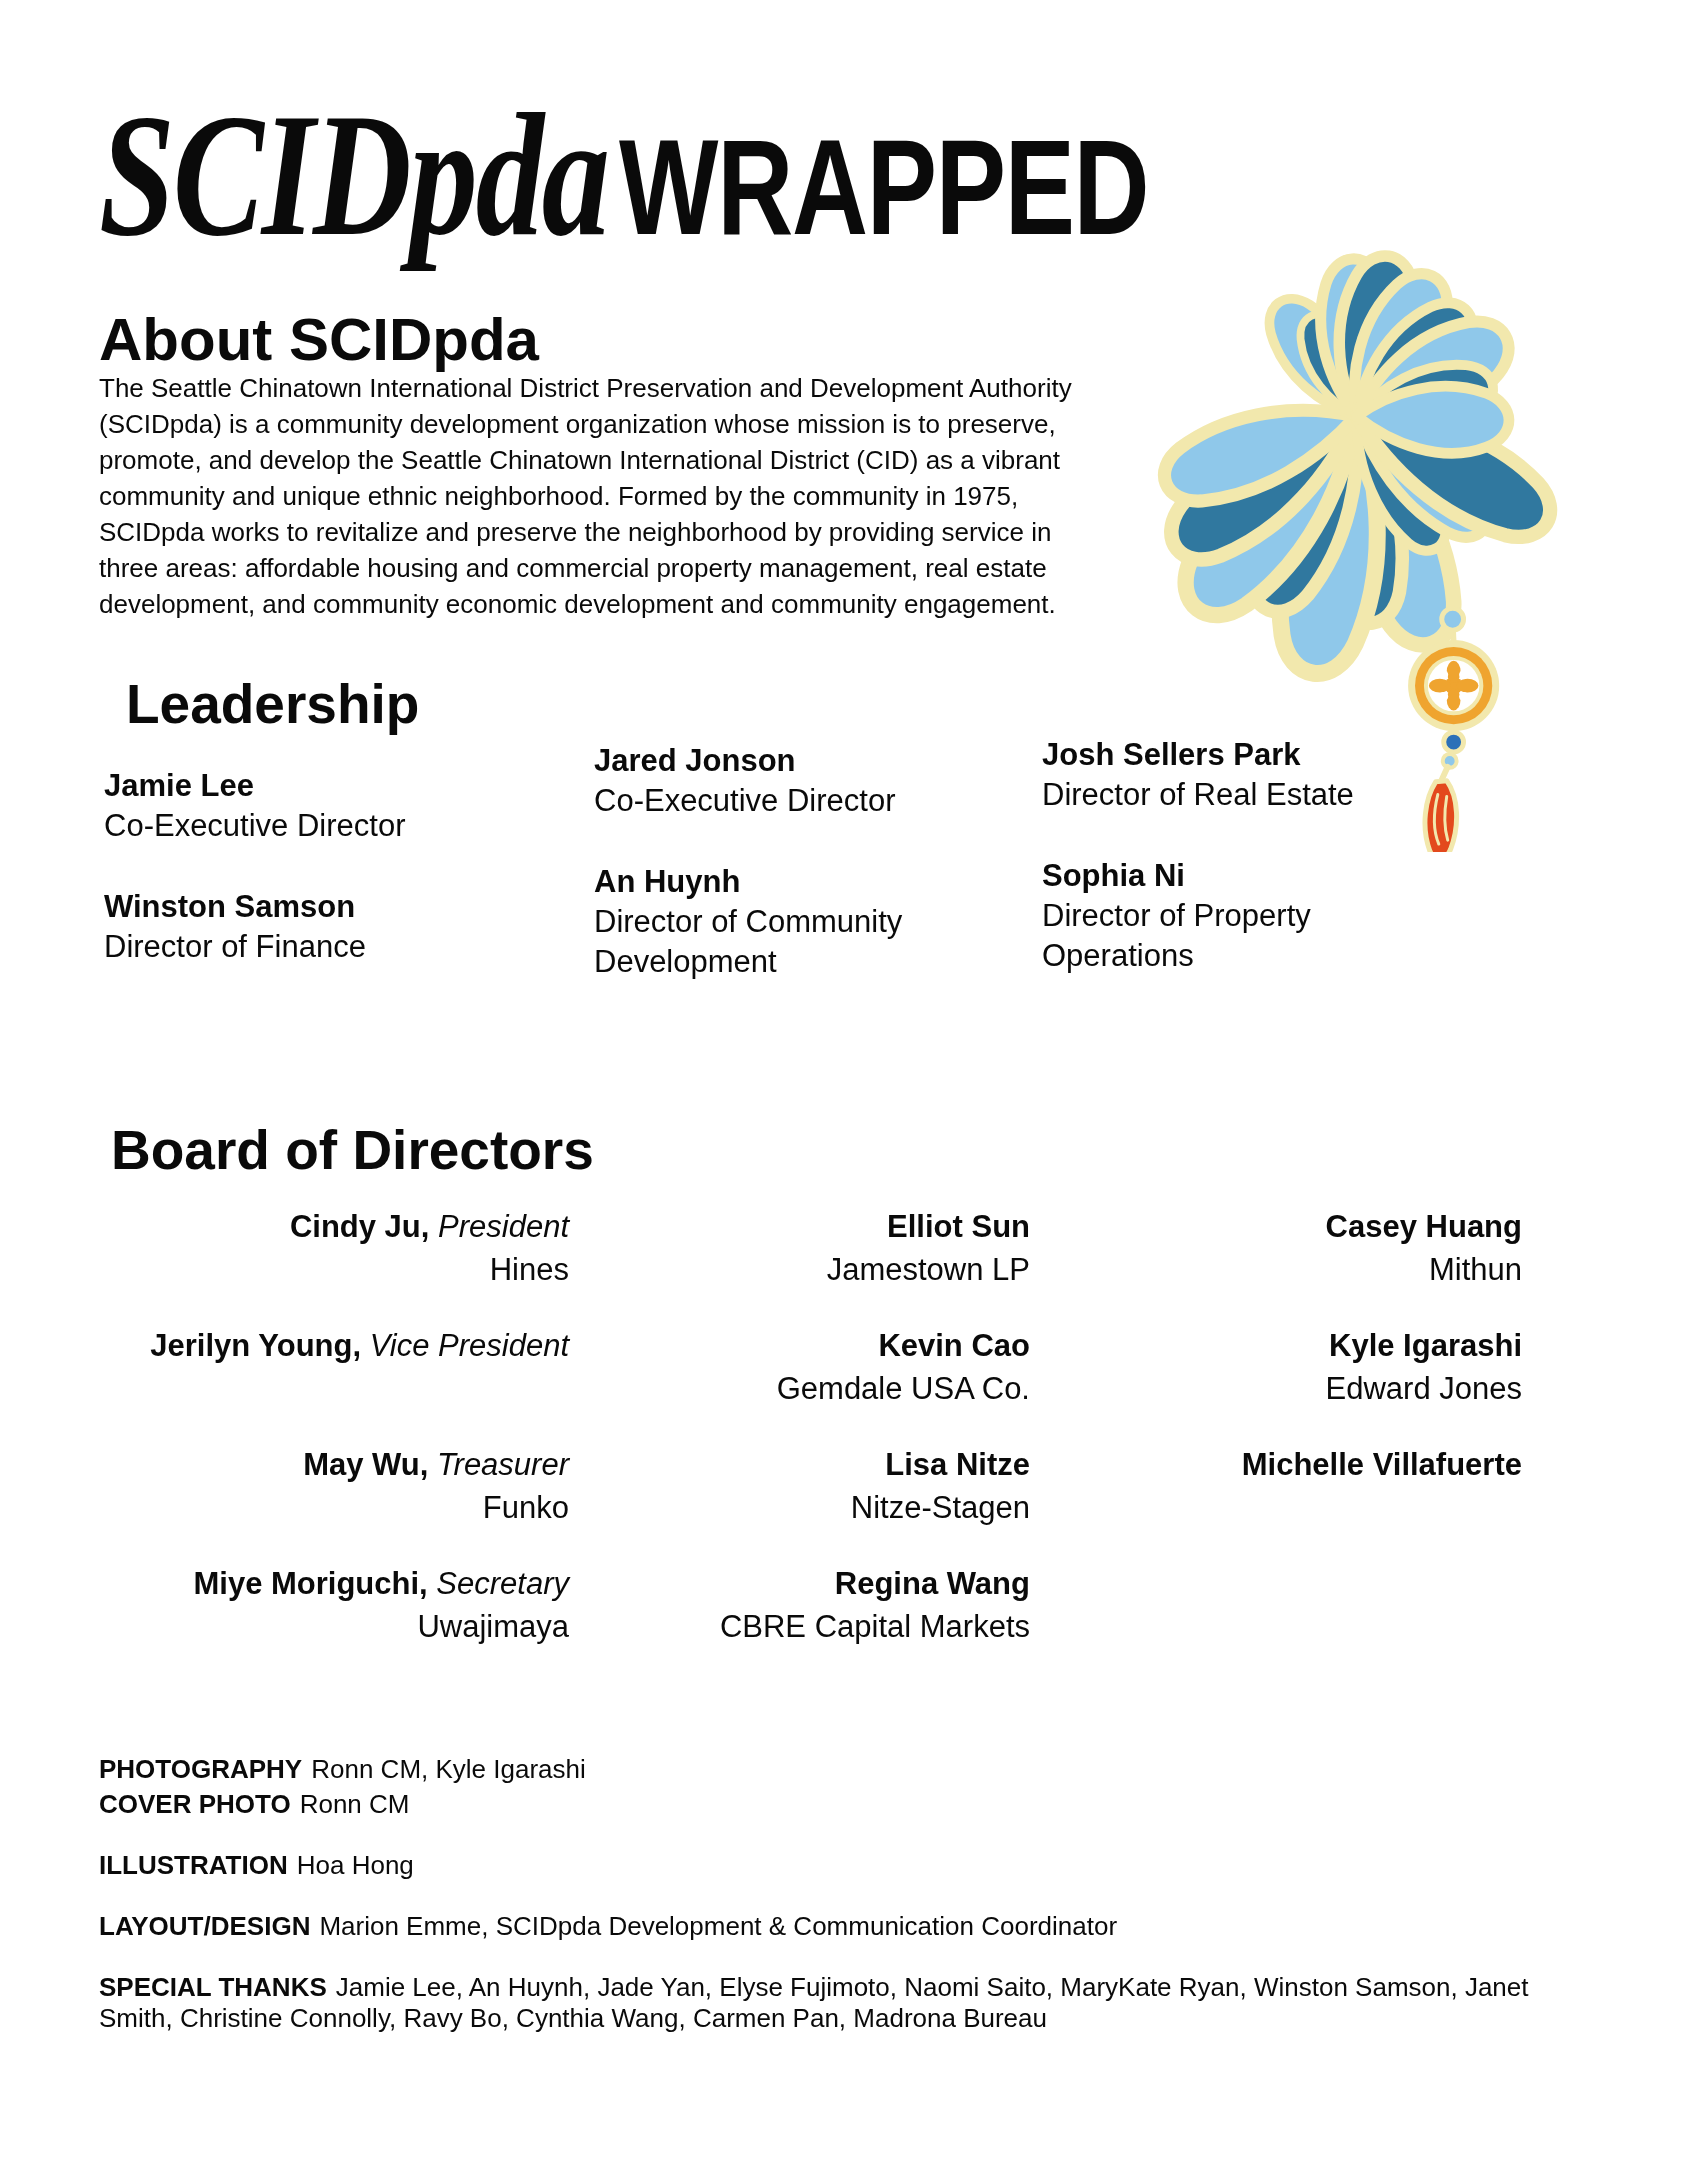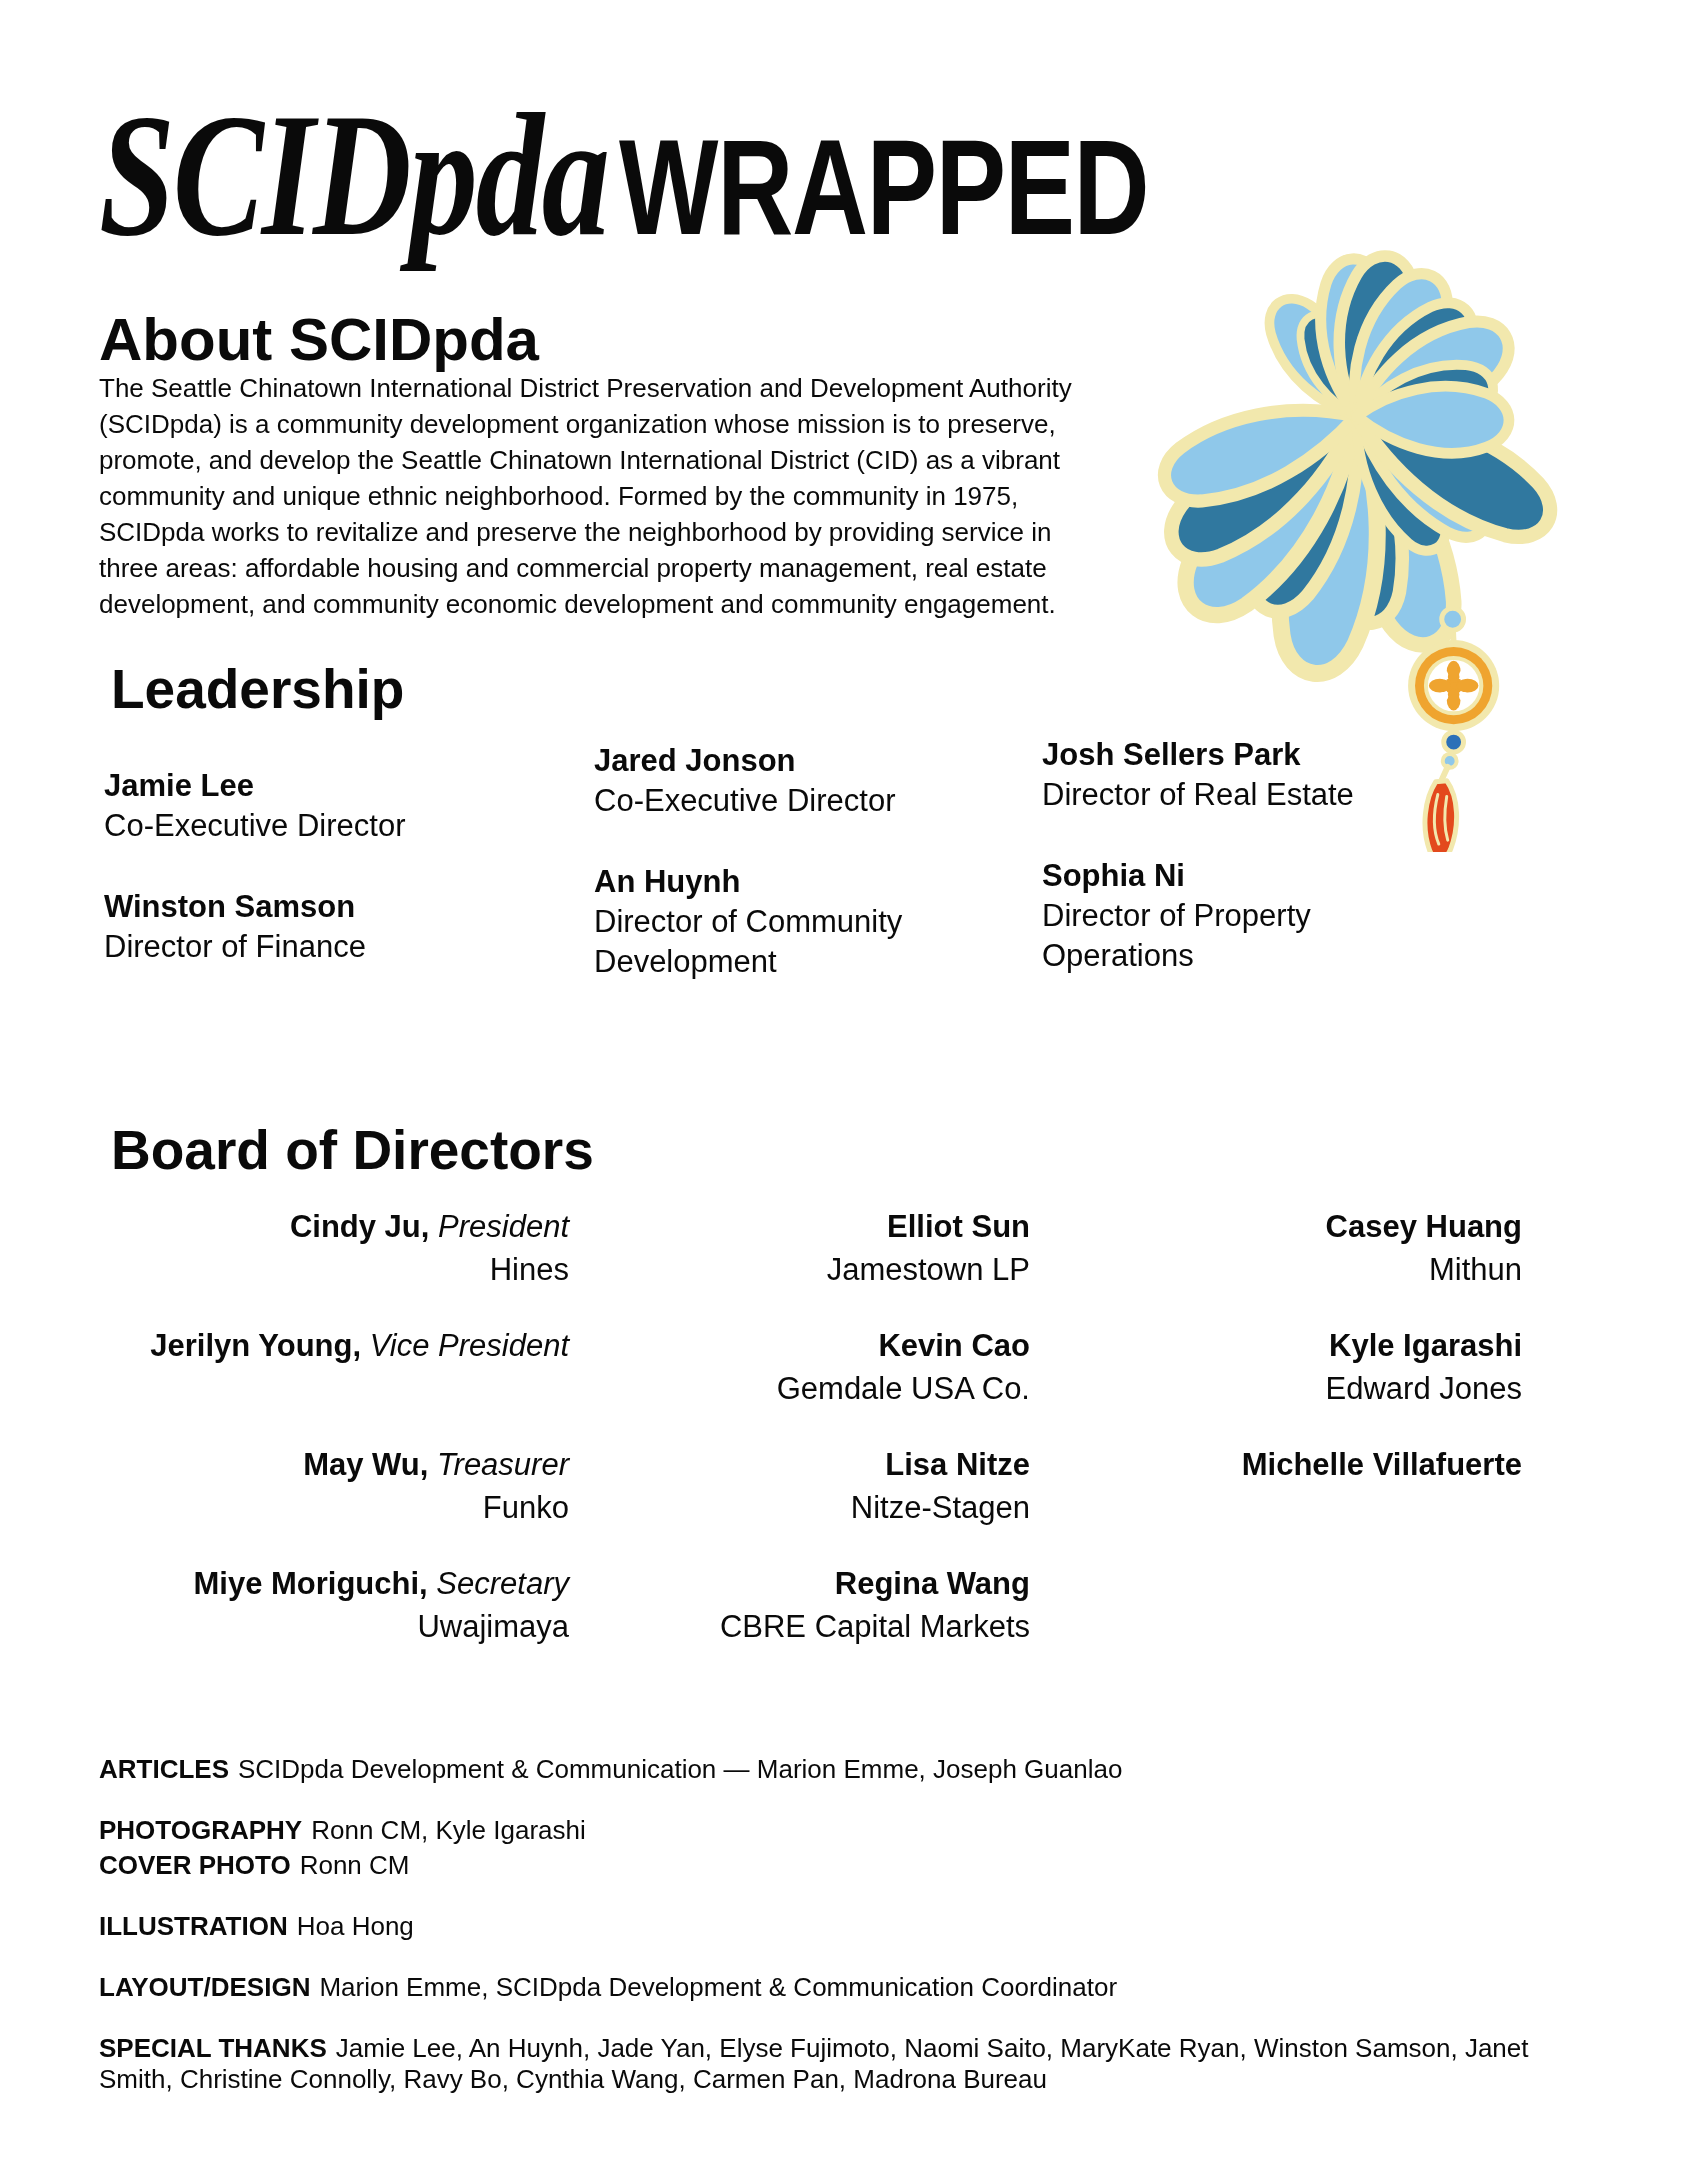--- a/index.html
+++ b/index.html
@@ -61,21 +61,21 @@
 </head>
 <body>
 
 <h1 class="abs" id="title" style="margin:0;font-weight:normal;">
   <span class="t-serif">SCIDpda</span><span class="t-sans">WRAPPED</span>
 </h1>
 
 <h2 class="abs" id="about-heading" style="margin:0;">About SCIDpda</h2>
 <p class="abs" id="about-body" style="margin:0;">The Seattle Chinatown International District Preservation and Development Authority (SCIDpda) is a community development organization whose mission is to preserve, promote, and develop the Seattle Chinatown International District (CID) as a vibrant community and unique ethnic neighborhood. Formed by the community in 1975, SCIDpda works to revitalize and preserve the neighborhood by providing service in three areas: affordable housing and commercial property management, real estate development, and community economic development and community engagement.</p>
 
-<h2 class="abs section-heading" id="leadership-heading" style="margin:0;">Leadership</h2>
+<h2 class="abs section-heading" id="leadership-heading" style="margin:15px;">Leadership</h2>
 
 <div class="lcol" id="lcol1">
   <div class="lentry">
     <div class="lname">Jamie Lee</div>
     <div class="lrole">Co-Executive Director</div>
   </div>
   <div class="lentry">
     <div class="lname">Winston Samson</div>
     <div class="lrole">Director of Finance</div>
   </div>
@@ -152,23 +152,20 @@
     <div><span class="bname">Kyle Igarashi</span></div>
     <div>Edward Jones</div>
   </div>
   <div class="bentry">
     <div><span class="bname">Michelle Villafuerte</span></div>
     <div></div>
   </div>
 </div>
 
 <div class="abs" id="credits">
-  <div class="credit">
-    <span class="credit-label">ARTICLES</span><span>SCIDpda Development &amp; Communication — Marion Emme, Joseph Guanlao</span>
-  </div>
   <div class="credit tight">
     <span class="credit-label">PHOTOGRAPHY</span><span>Ronn CM, Kyle Igarashi</span>
   </div>
   <div class="credit">
     <span class="credit-label">COVER PHOTO</span><span>Ronn CM</span>
   </div>
   <div class="credit">
     <span class="credit-label">ILLUSTRATION</span><span>Hoa Hong</span>
   </div>
   <div class="credit">

